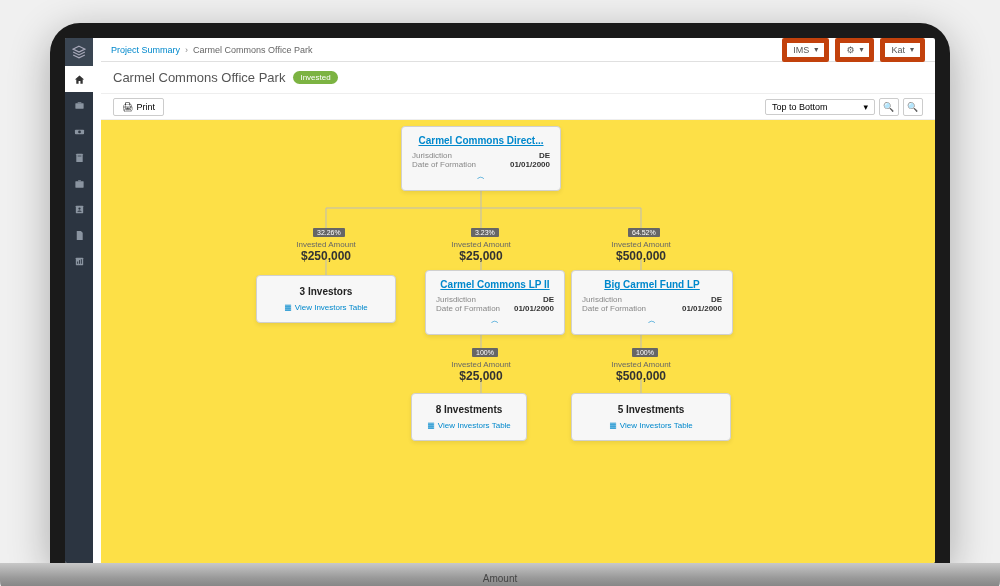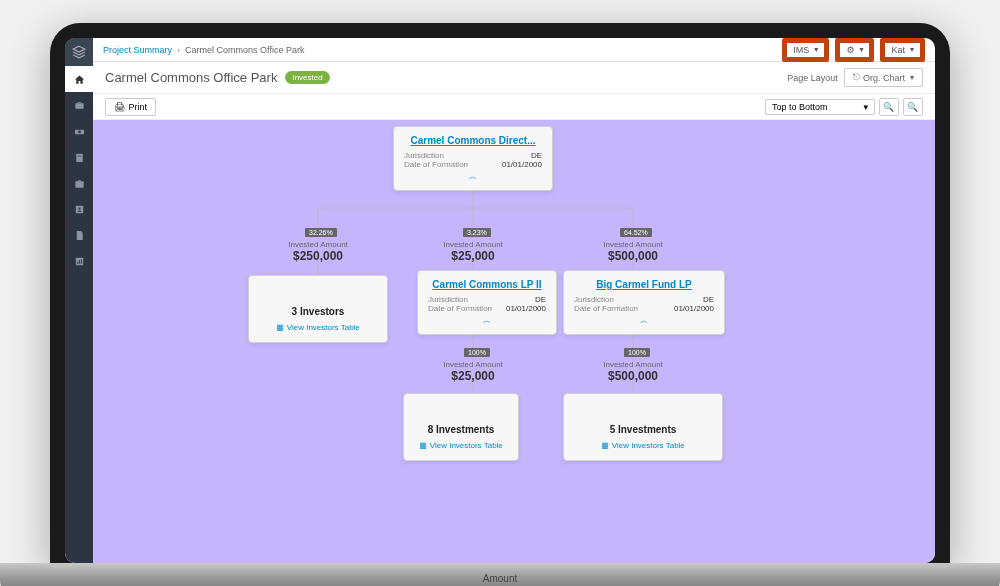--- a/index.html
+++ b/index.html
@@ -1,51 +1,51 @@
 <!DOCTYPE html>
 <html><head>
 <meta charset="utf-8">
 <style>
 *{box-sizing:border-box;margin:0;padding:0;}
 body{font-family:-apple-system,BlinkMacSystemFont,"Segoe UI",Arial,sans-serif;background:#f0f0f0;display:flex;justify-content:center;align-items:center;height:586px;width:1000px;overflow:hidden;}
 .laptop{width:900px;height:540px;background:#1a1a1a;border-radius:30px 30px 0 0;padding:15px 15px 0;position:relative;box-shadow:0 10px 40px rgba(0,0,0,0.3);}
 .laptop-base{position:absolute;bottom:-30px;left:-50px;right:-50px;height:30px;background:linear-gradient(180deg,#c8c8c8 0%,#999 50%,#777 100%);border-radius:0 0 12px 12px;display:flex;justify-content:center;align-items:center;color:#444;font-size:10px;}
-.screen{background:#fff;height:100%;border-radius:10px;display:flex;overflow:hidden;}
+.screen{background:#fff;height:100%;border-radius:2px;display:flex;overflow:hidden;gap:8px;}
 .sidebar{width:28px;background:#2c3541;display:flex;flex-direction:column;align-items:center;padding-top:0;}
 .side-logo{width:28px;height:28px;background:#3a4552;display:flex;align-items:center;justify-content:center;}
 .side-ic{width:28px;height:26px;display:flex;align-items:center;justify-content:center;color:#8a94a0;cursor:pointer;}
 .side-ic.active{background:#fff;color:#333;}
 .main{flex:1;display:flex;flex-direction:column;overflow:hidden;}
 .topbar{height:24px;border-bottom:1px solid #e0e0e0;display:flex;align-items:center;padding:0 10px;font-size:9px;}
 .bc-link{color:#0088cc;cursor:pointer;text-decoration:none;}
 .bc-sep{color:#888;margin:0 5px;}
 .bc-cur{color:#666;}
 .topbar-r{margin-left:auto;display:flex;gap:6px;align-items:center;color:#555;}
 .tbbtn{border:5px solid #c2410c;padding:2px 6px;border-radius:2px;cursor:pointer;display:flex;align-items:center;gap:3px;}
 .titlebar{height:32px;display:flex;align-items:center;padding:0 12px;border-bottom:1px solid #eee;}
 .pagetitle{font-size:13px;color:#555;font-weight:400;}
 .badge{background:#7cb342;color:#fff;font-size:8px;padding:2px 7px;border-radius:8px;margin-left:8px;}
 .titlebar-r{margin-left:auto;display:flex;gap:6px;align-items:center;font-size:9px;color:#666;}
 .obtn{border:1px solid #ccc;padding:3px 8px;border-radius:2px;cursor:pointer;display:flex;align-items:center;gap:3px;}
 .toolbar{height:26px;display:flex;align-items:center;padding:0 12px;border-bottom:1px solid #eee;font-size:9px;}
 .toolbar-r{margin-left:auto;display:flex;gap:4px;align-items:center;}
 .dd{border:1px solid #ccc;padding:2px 6px;border-radius:2px;cursor:pointer;width:110px;display:flex;justify-content:space-between;align-items:center;}
 .iconbtn{border:1px solid #ccc;width:20px;height:18px;border-radius:2px;display:flex;align-items:center;justify-content:center;cursor:pointer;}
-.canvas{flex:1;position:relative;background:#c4b5fd;overflow:hidden;}
+.canvas{flex:1;position:relative;background:#fde047;overflow:hidden;}
 .node{position:absolute;border:1px solid #d0d0d0;border-radius:4px;background:#f7f7f7;box-shadow:0 2px 4px rgba(0,0,0,0.08);}
 .node-inner{padding:8px 10px;}
 .node-title{color:#0088cc;font-size:10px;font-weight:600;text-decoration:underline;text-align:center;margin-bottom:5px;cursor:pointer;}
 .node-meta{font-size:8px;color:#888;display:flex;justify-content:space-between;}
-.node-meta b{color:#333;font-weight:400;text-align:right;}
+.node-meta b{color:#333;font-weight:700;text-align:right;}
 .collapse{text-align:center;color:#0088cc;font-size:8px;cursor:pointer;padding:2px 0 0;}
 .pct{position:absolute;background:#666;color:#fff;font-size:7px;padding:1px 4px;border-radius:1px;}
 .amt{position:absolute;text-align:center;font-size:8px;color:#666;}
 .amt b{color:#333;font-size:12px;}
 .card{position:absolute;border:1px solid #d0d0d0;border-radius:4px;background:#f7f7f7;box-shadow:0 2px 4px rgba(0,0,0,0.08);padding:10px;text-align:center;}
-.card-h{font-size:10px;font-weight:700;color:#222;margin-bottom:6px;margin-top:20px;}
+.card-h{font-size:10px;font-weight:700;color:#222;margin-bottom:6px;}
 .card-link{color:#0088cc;font-size:8px;cursor:pointer;display:flex;align-items:center;justify-content:center;gap:3px;}
 svg.conn{position:absolute;top:0;left:0;pointer-events:none;}
 .chev::after{content:"▾";font-size:8px;margin-left:2px;}
 </style>
 </head>
 <body>
 
 <div class="laptop">
  <div class="screen">
   <div class="sidebar">
@@ -113,27 +113,20 @@
      <div class="topbar-r">
        <span class="tbbtn chev">IMS</span>
        <span class="tbbtn chev">⚙</span>
        <span class="tbbtn chev">Kat</span>
      </div>
    </div>
 
    <div class="titlebar">
      <span class="pagetitle">Carmel Commons Office Park</span>
      <span class="badge">Invested</span>
-     <div class="titlebar-r">
-       <span>Page Layout</span>
-       <span class="obtn chev">
-              <span>⎋</span>
-              <span>Org. Chart</span>
-            </span>
-     </div>
    </div>
 
    <div class="toolbar">
      <span class="obtn">
             <span>🖨</span>
             <span>Print</span>
           </span>
      <div class="toolbar-r">
        <span class="dd">
               <span>Top to Bottom</span>

